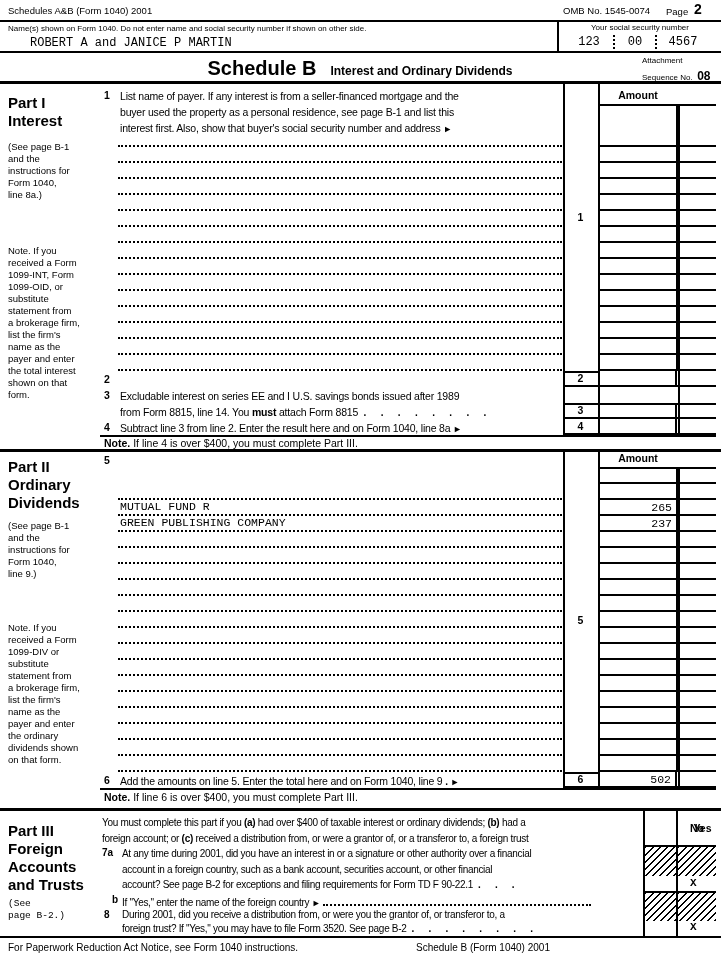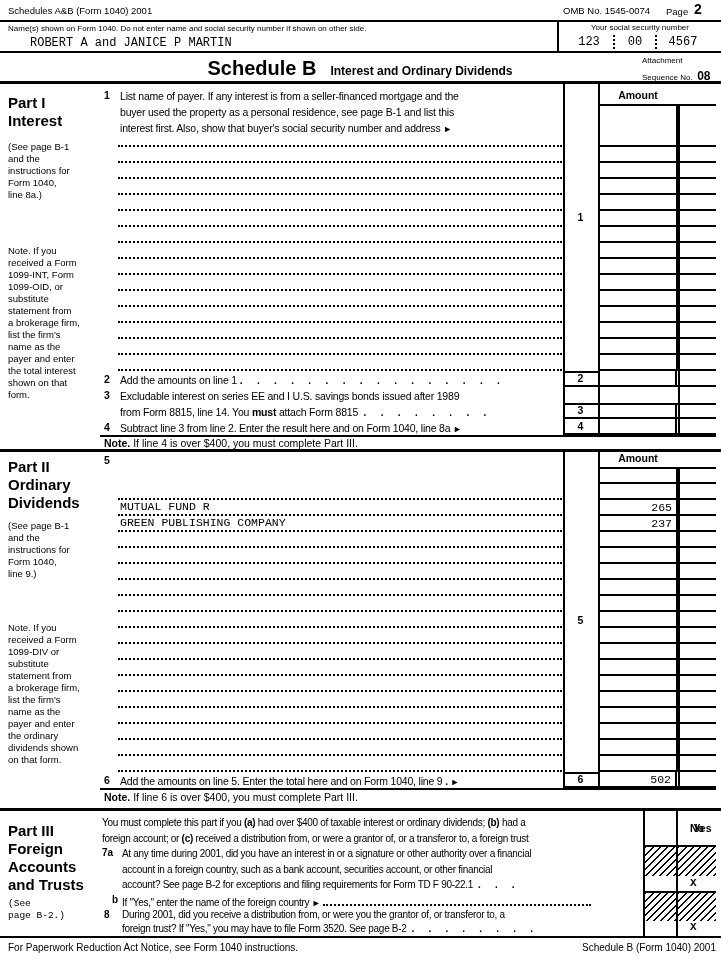--- a/index.html
+++ b/index.html
@@ -181,21 +181,20 @@
       </div>
       <div class="amtrow" style="height: 16px;">
         <div class="dollars"></div>
         <div class="cents"></div>
       </div>
     </div>
   <div class="rollup" style="top:211px;">1</div>
 
   <div class="hl" style="left:563px;top:371px;width:35px;"></div>
   <div class="abs lineno" style="left:104px;top:373px;">2</div>
-  <div class="abs body-txt" style="left:120px;top:372px;width:446px;"><span>Add the amounts on line 1</span> <span class="leaders">. . . . . . . . . . . . . . . .</span></div>
   <div class="numbox" style="top:371px;">2</div>
   <div class="amt-abs amtrow" style="top:371px;">
       <div class="dollars"></div>
       <div class="cents"></div>
     </div>
 
   <div class="abs lineno" style="left:104px;top:389px;">3</div>
   <div class="abs body-txt" style="left:120px;top:388px;width:446px;"><span>Excludable interest on series EE and I U.S. savings bonds issued after 1989
 from Form 8815, line 14. You </span><b>must</b><span> attach Form 8815</span>&nbsp;&nbsp;<span class="leaders">. . . . . . . .</span></div>
   <div class="hl" style="left:563px;top:403px;width:153px;"></div>
@@ -395,15 +394,15 @@
   <div class="hatch" style="left:678px;top:893px;width:38px;height:28px;"></div>
 
   <div class="abs lineno" style="left:104px;top:909px;font-size:10px;">8</div>
   <div class="abs p3-txt" style="left:122px;top:908px;width:520px;line-height:14px;"><span>During 2001, did you receive a distribution from, or were you the grantor of, or transferor to, a
 foreign trust? If "Yes," you may have to file Form 3520. See page B-2</span>&nbsp;&nbsp;<span class="leaders">. . . . . . . .</span></div>
   <div class="abs" style="left:645px;top:921px;width:31px;height:14px;"></div>
   <div class="xmark" style="left:690px;top:921px;">X</div>
 
   <div class="rule" style="top:936px;height:2px;"></div>
   <div class="abs" style="left:8px;top:942px;font-size:10px;">For Paperwork Reduction Act Notice, see Form 1040 instructions.</div>
-  <div class="abs" style="left:416px;top:942px;width:300px;text-align:right;font-size:10px;">Schedule B (Form 1040) 2001</div>
+  <div class="abs" style="left:416px;top:942px;width:300px;text-align:left;font-size:10px;">Schedule B (Form 1040) 2001</div>
 
 </div>
 
 </body></html>

